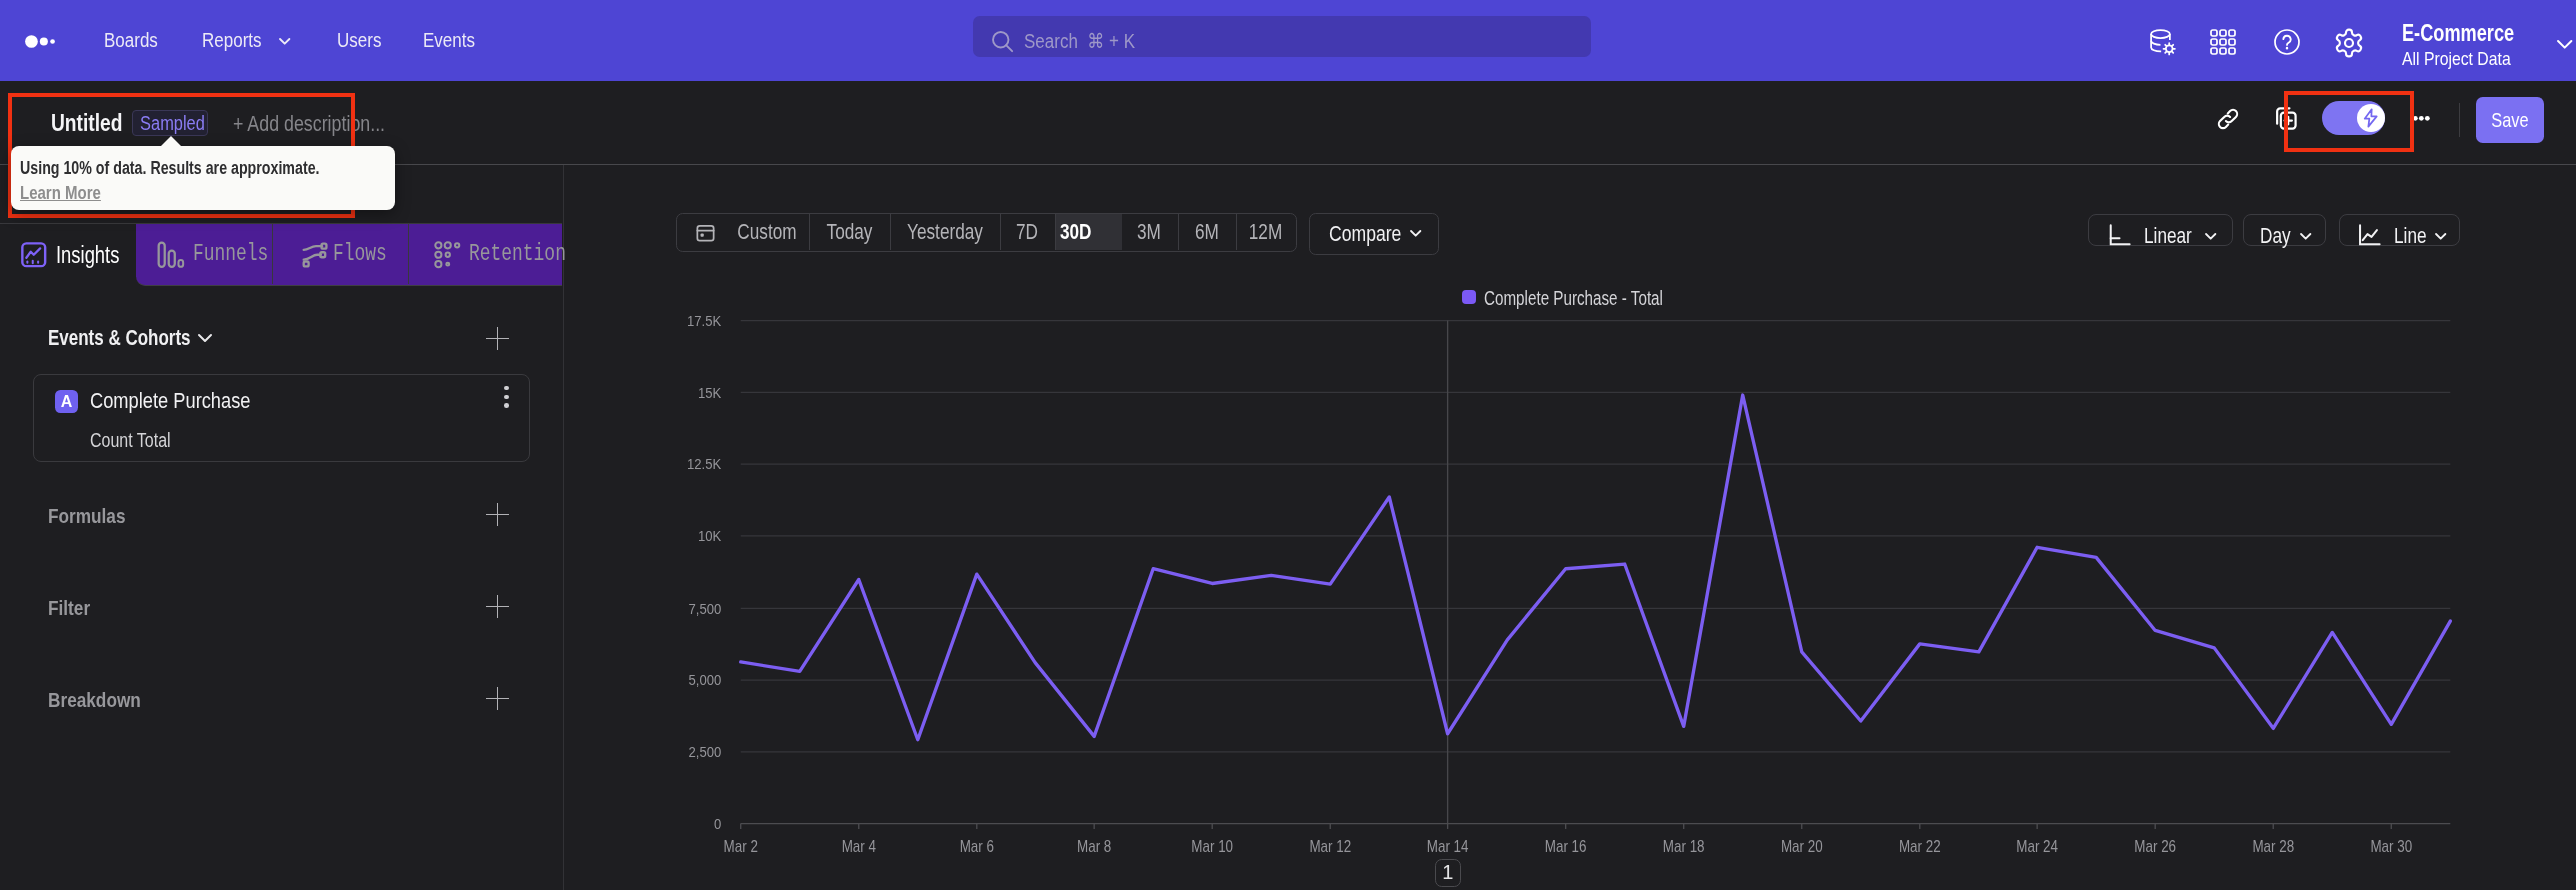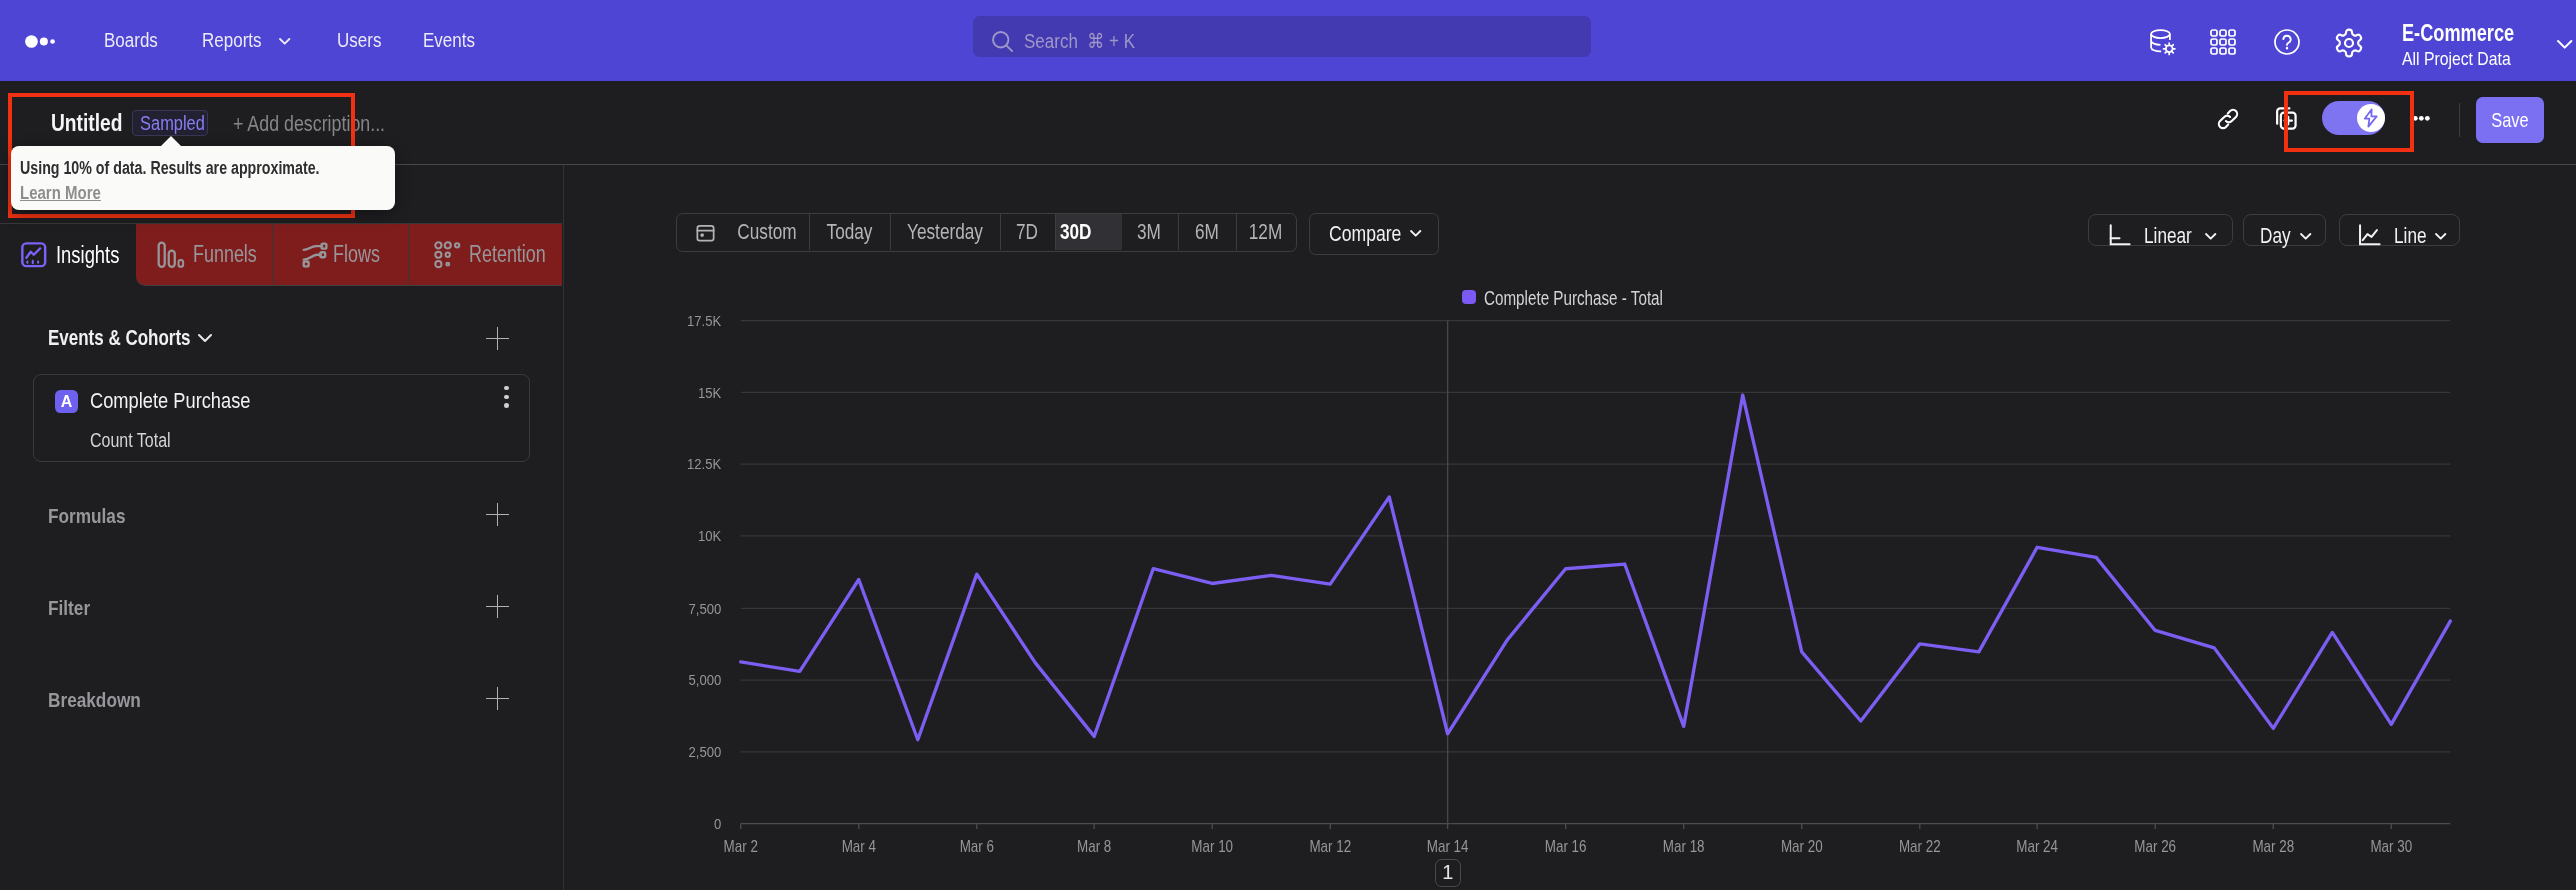--- a/index.html
+++ b/index.html
@@ -47,22 +47,22 @@
     border-left:10px solid transparent; border-right:10px solid transparent;
     border-bottom:10px solid #fafaf8; }
   #tt1 { position:absolute; left:9.4px; top:12px; color:#2e2e30; font-size:18px; font-weight:700; white-space:nowrap; transform:scaleX(0.79); transform-origin:0 50%; }
   #tt2 { position:absolute; left:9.4px; top:36px; color:#8e8e8e; font-size:19px; font-weight:700;
     text-decoration:underline; transform:scaleX(0.79); transform-origin:0 50%; }
 
   
   #lpanel { position:absolute; left:0; top:165px; width:564px; height:725px; background:#1e1e21;
     border-right:1.3px solid #323236; }
   #tabstrip { position:absolute; left:0; top:58px; width:562px; height:62px; border-top:1.3px solid #38383c; }
-  #tabgroup { position:absolute; left:136px; top:0; width:426px; height:62px; background:#7f1d1d;
-    border-bottom:1.3px solid #3f3f43; border-bottom-left-radius:9.4px; }
+  #tabgroup { position:absolute; left:136px; top:0; width:426px; height:62px; background:#4c1d95;
+    border-bottom:1.3px solid #3f3f43; border-bottom-left-radius:9.4px;font-family:Liberation Mono, monospace; }
   .tabdiv { position:absolute; top:0; width:1.3px; height:60px; background:#38383c; }
   .tablabel { position:absolute; top:0; height:60px; line-height:60px; color:#97979b; font-size:23px; transform:scaleX(0.78); transform-origin:0 50%; white-space:nowrap; }
   #instab { position:absolute; left:56px; top:0; height:62px; line-height:62px; color:#ffffff;
     font-size:23px; font-weight:500; transform:scaleX(0.80); transform-origin:0 50%; }
 
   .sechead { position:absolute; color:#f0f0f2; font-size:21.5px; font-weight:700; transform:scaleX(0.79); transform-origin:0 50%; white-space:nowrap; }
   .secgray { position:absolute; color:#97979b; font-size:21px; font-weight:700; transform:scaleX(0.82); transform-origin:0 50%; white-space:nowrap; }
   .plus { position:absolute; width:24px; height:24px; }
   .plus:before { content:""; position:absolute; left:0; top:10.7px; width:23px; height:1.7px; background:#b2b2b6; }
   .plus:after  { content:""; position:absolute; left:10.7px; top:0; width:1.7px; height:23px; background:#b2b2b6; }

